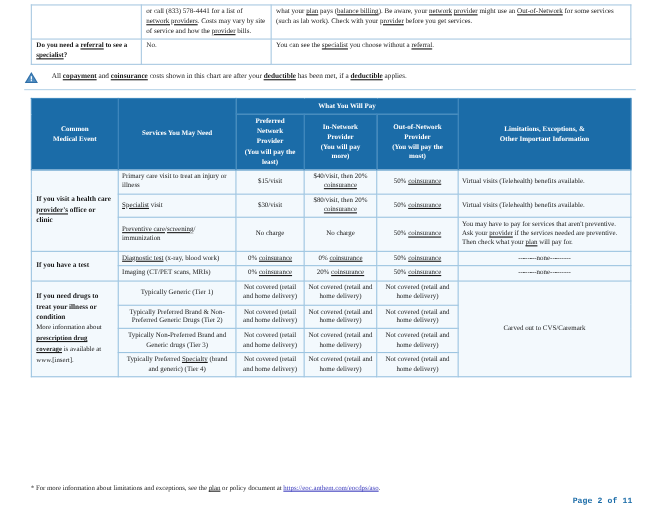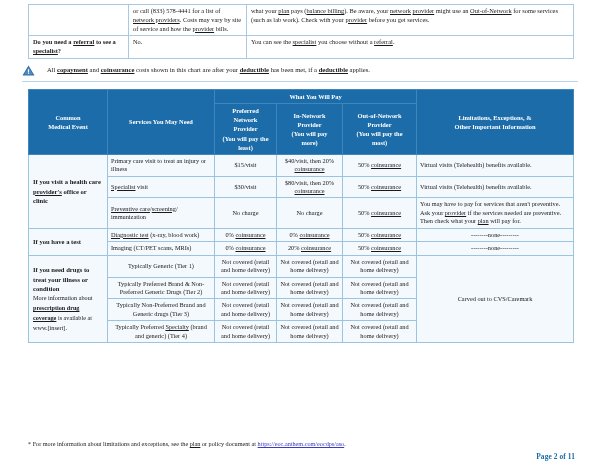--- a/index.html
+++ b/index.html
@@ -146,21 +146,21 @@
     line-height: 1.3;
   }
   .footlink {
     color: #3b3bbd;
     text-decoration: underline;
   }
   .pagenum {
     position: absolute;
     right: 25px;
     top: 448px;
-    font-family: Liberation Serif, serif;
+    font-family: Liberation Mono, monospace;
     font-size: 7.4px;
     font-weight: bold;
     color: #1b6ca8;
     letter-spacing: 0.1px;
   }
 </style>
 </head>
 <body>
 
 <div class="page">

